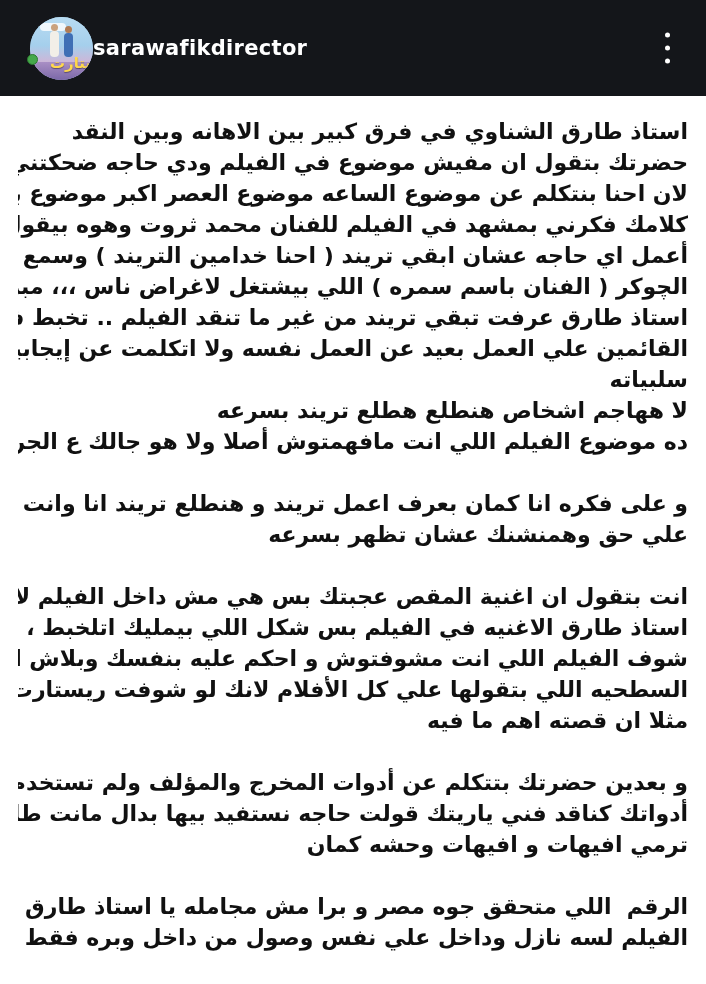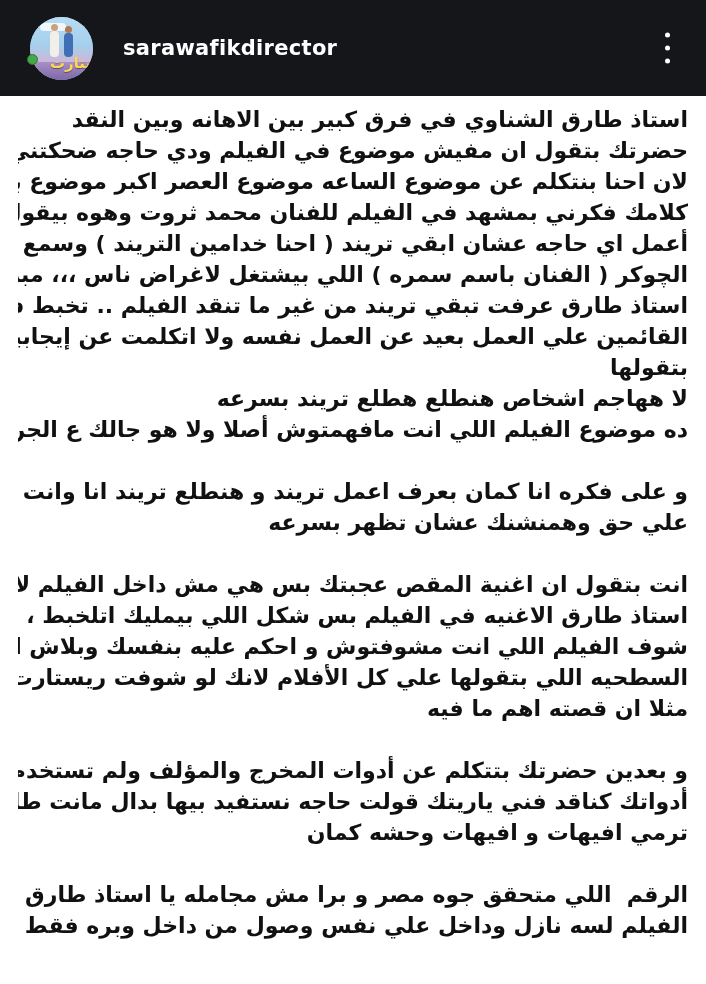--- a/index.html
+++ b/index.html
@@ -27,33 +27,33 @@
   .avatar .woman:before{content:"";position:absolute;top:-7px;left:1px;width:7px;height:7px;border-radius:50%;background:#b07b54;}
   .avatar .poster-title{
     position:absolute;bottom:9px;left:20px;color:#ffd84d;font-size:15px;font-weight:bold;
     text-shadow:0 1px 1px rgba(0,0,0,.4);direction:rtl;line-height:1;
   }
   .avatar-badge{
     position:absolute;left:27px;top:54px;width:9px;height:9px;border-radius:50%;
     background:#46a84b;border:1px solid #2c7a30;z-index:3;
   }
   .username{
-    color:#ffffff;font-size:21px;font-weight:bold;margin-left:30px;letter-spacing:.3px;
+    color:#ffffff;font-size:21px;font-weight:bold;margin-left:0;letter-spacing:.3px;
     cursor:pointer;
   }
   .kebab{
     position:absolute;right:32px;top:50%;transform:translateY(-50%);
     display:flex;flex-direction:column;gap:8px;padding:4px;cursor:pointer;
   }
   .kebab i{width:5px;height:5px;border-radius:50%;background:#ffffff;display:block;}
   
   .post-caption{
     padding:4px 18px 0 18px;direction:rtl;text-align:right;color:#111111;
   }
-  .paragraph{margin:4px 0 31px 0;}
+  .paragraph{margin:16px 0 31px 0;}
   .paragraph:last-child{margin-bottom:0;}
   .cap-line{
     font-size:22px;line-height:31px;font-weight:600;white-space:pre;overflow:hidden;
   }
 </style>
 </head>
 <body>
 
 <div class="post-header">
   <div class="avatar">
@@ -76,21 +76,21 @@
 <div class="post-caption">
     <div class="paragraph">
       <div class="cap-line">استاذ طارق الشناوي في فرق كبير بين الاهانه وبين النقد</div>
       <div class="cap-line">حضرتك بتقول ان مفيش موضوع في الفيلم ودي حاجه ضحكتني جدا</div>
       <div class="cap-line">لان احنا بنتكلم عن موضوع الساعه موضوع العصر اكبر موضوع بيهمنا</div>
       <div class="cap-line">كلامك فكرني بمشهد في الفيلم للفنان محمد ثروت وهوه بيقول انا</div>
       <div class="cap-line">أعمل اي حاجه عشان ابقي تريند ( احنا خدامين التريند ) وسمع كلام</div>
       <div class="cap-line">الچوكر ( الفنان باسم سمره ) اللي بيشتغل لاغراض ناس ،،، مبروك يا</div>
       <div class="cap-line">استاذ طارق عرفت تبقي تريند من غير ما تنقد الفيلم .. تخبط في</div>
       <div class="cap-line">القائمين علي العمل بعيد عن العمل نفسه ولا اتكلمت عن إيجابياته ولا</div>
-      <div class="cap-line">بتقولها</div>
+      <div class="cap-line">سلبياته</div>
       <div class="cap-line">لا ههاجم اشخاص هنطلع هطلع تريند بسرعه</div>
       <div class="cap-line">ده موضوع الفيلم اللي انت مافهمتوش أصلا ولا هو جالك ع الجرح ؟؟</div>
     </div>
     <div class="paragraph">
       <div class="cap-line">و على فكره انا كمان بعرف اعمل تريند و هنطلع تريند انا وانت ،، بس أنا</div>
       <div class="cap-line">علي حق وهمنشنك عشان تظهر بسرعه</div>
     </div>
     <div class="paragraph">
       <div class="cap-line">انت بتقول ان اغنية المقص عجبتك بس هي مش داخل الفيلم لا يا</div>
       <div class="cap-line">استاذ طارق الاغنيه في الفيلم بس شكل اللي بيمليك اتلخبط ، ادخل</div>

